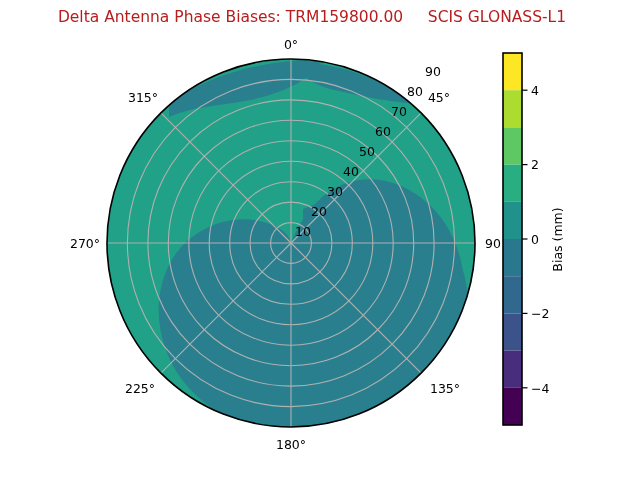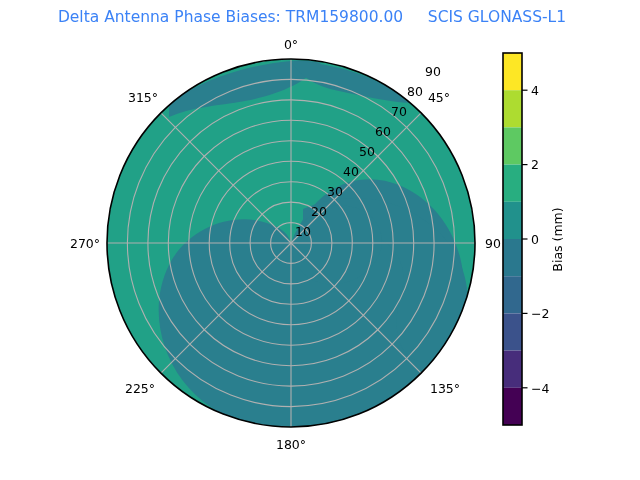--- a/index.html
+++ b/index.html
@@ -9,21 +9,21 @@
     font-family:"DejaVu Sans","Liberation Sans",sans-serif;
     overflow:hidden;
     position:relative;
   }
   #figure{position:absolute;left:0;top:0;width:640px;height:480px;}
   #title{
     position:absolute;
     left:0;top:8px;width:624px;
     text-align:center;
     font-size:15.5px;
-    color:#3b82f6;
+    color:#b91c1c;
     white-space:pre;
     letter-spacing:0px;
   }
   
   #polar-wrap{
     position:absolute;
     left:107px;top:59px;
     width:368px;height:368px;
   }
   #polar-svg{display:block;width:368px;height:368px;overflow:visible;}

